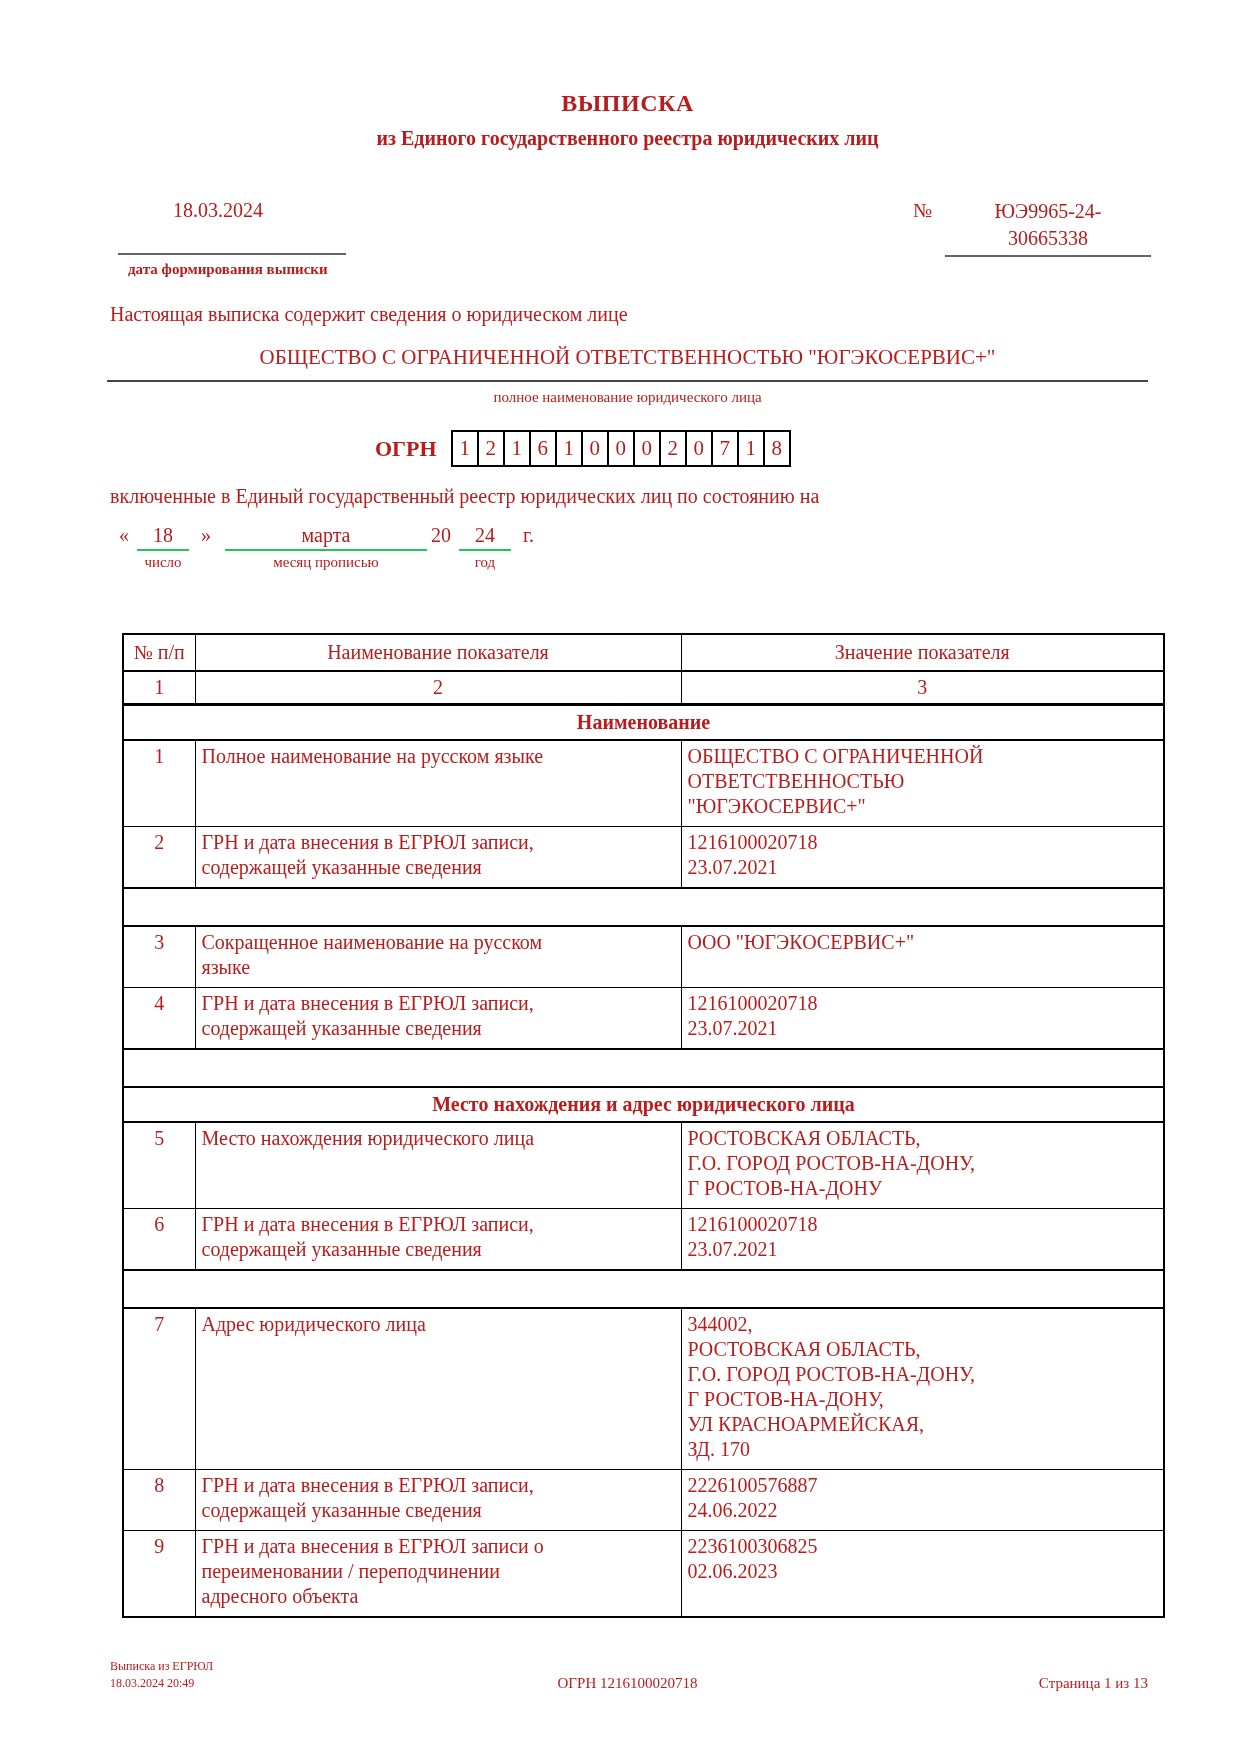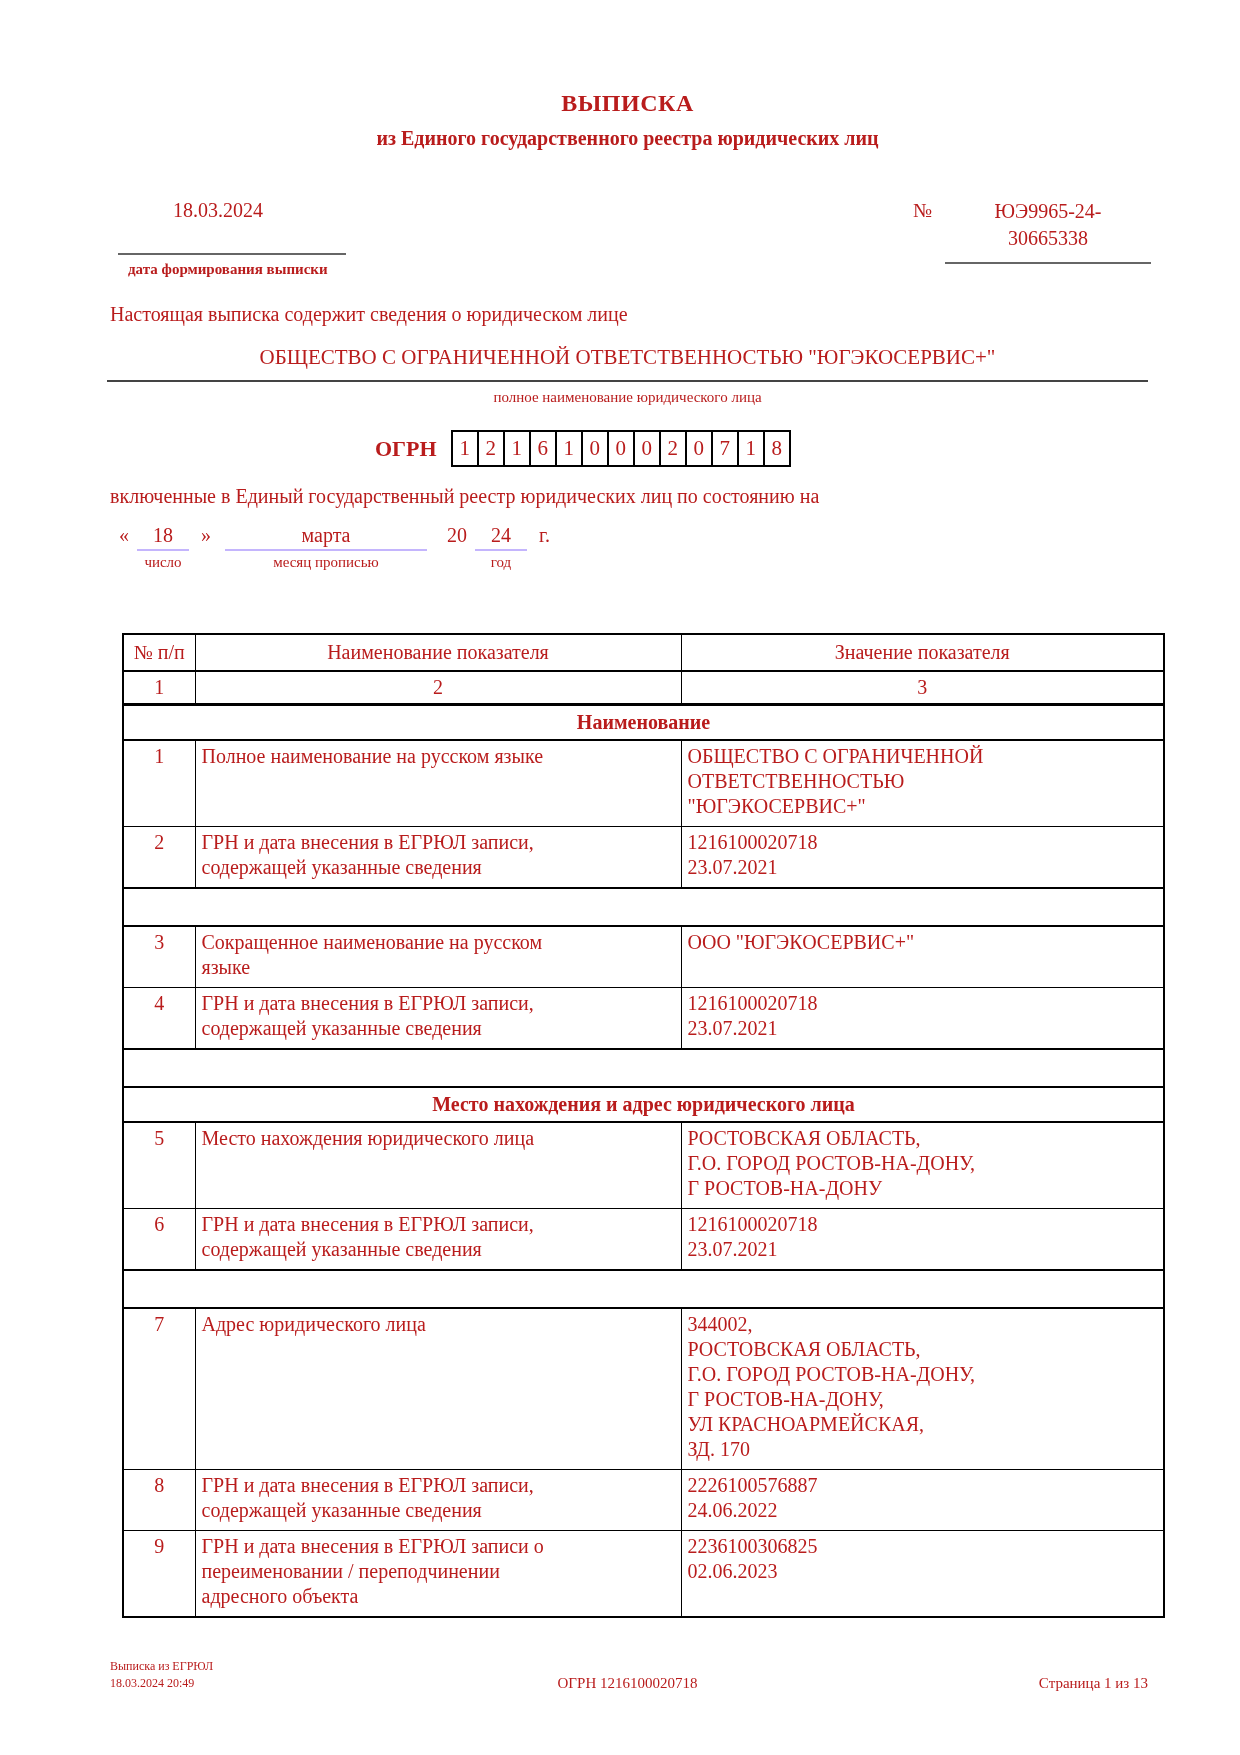--- a/index.html
+++ b/index.html
@@ -24,21 +24,21 @@
     left: 107px; width: 1041px; top: 127px;
     text-align: center; font-size: 20px; font-weight: bold;
   }
   .form-date { left: 173px; top: 199px; font-size: 20px; }
   .form-date-line { left: 118px; top: 253px; width: 228px; height: 2px; background: #666; }
   .form-date-caption { left: 128px; top: 261px; font-size: 15px; font-weight: bold; }
   .num-sign { left: 913px; top: 199px; font-size: 20px; }
   .num-value {
     left: 945px; top: 198px; width: 206px;
     text-align: center; font-size: 20px; line-height: 27px;
-    border-bottom: 2px solid #666; padding-bottom: 10px;
+    border-bottom: 2px solid #666; padding-bottom: 3px;
   }
 
   
   .intro-line { left: 110px; top: 303px; font-size: 20px; }
   .company-block { left: 107px; top: 345px; width: 1041px; text-align: center; }
   .company-name {
     font-size: 21px; padding-bottom: 10px;
     border-bottom: 2px solid #444;
   }
   .company-caption { font-size: 15px; padding-top: 7px; }
@@ -55,31 +55,31 @@
   }
   .ogrn-box:first-child { margin-left: 0; }
 
   .statement-line { left: 110px; top: 485px; font-size: 20px; }
 
   
   .date-phrase { left: 107px; top: 524px; display: flex; align-items: flex-end; font-size: 20px; }
   .dp-text { padding: 0 2px 4px 2px; }
   .dp-field {
     position: relative; text-align: center;
-    border-bottom: 2px solid #c4b5fd; padding-bottom: 2px;
+    border-bottom: 2px solid #22c55e; padding-bottom: 2px;
   }
   .dp-caption {
     position: absolute; top: 100%; left: 0; width: 100%;
     margin-top: 5px; font-size: 15px; text-align: center; white-space: nowrap;
   }
   .w-day { width: 52px; margin-left: 6px; }
   .q-open { margin-left: 10px; }
   .q-close { margin-left: 10px; }
   .w-month { width: 202px; margin-left: 12px; }
-  .w-century { margin-left: 18px; }
+  .w-century { margin-left: 2px; }
   .w-year { width: 52px; margin-left: 6px; }
   .w-suffix { margin-left: 10px; }
 
   
   .table-wrap { left: 107px; top: 633px; padding-left: 15px; }
   table.egrul {
     border-collapse: collapse; table-layout: fixed;
     width: 1041px;
     font-size: 20px; line-height: 25px;
     border: 2.5px solid #000;

